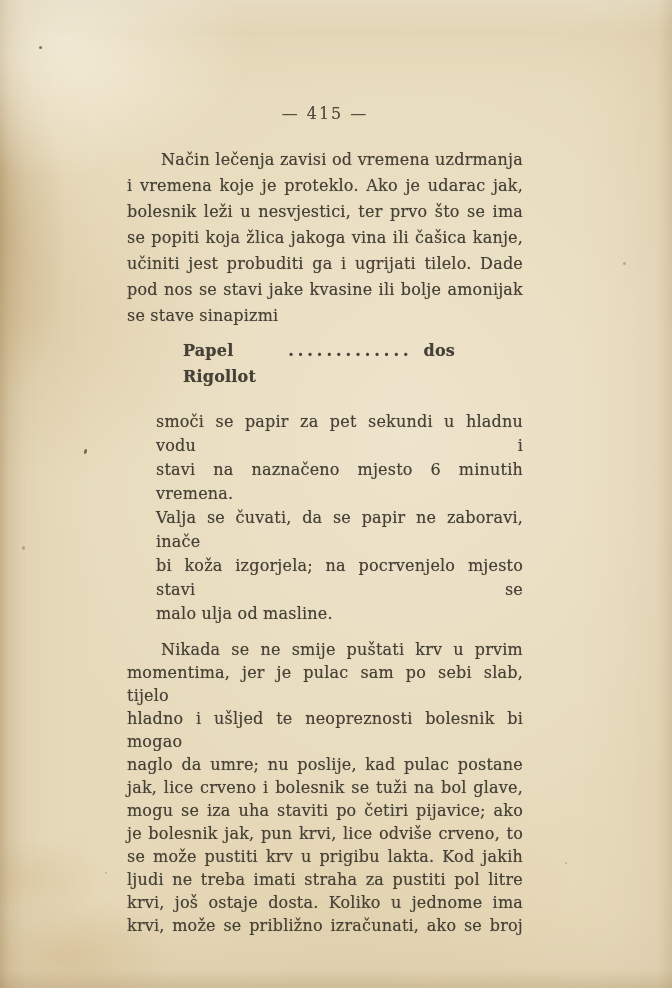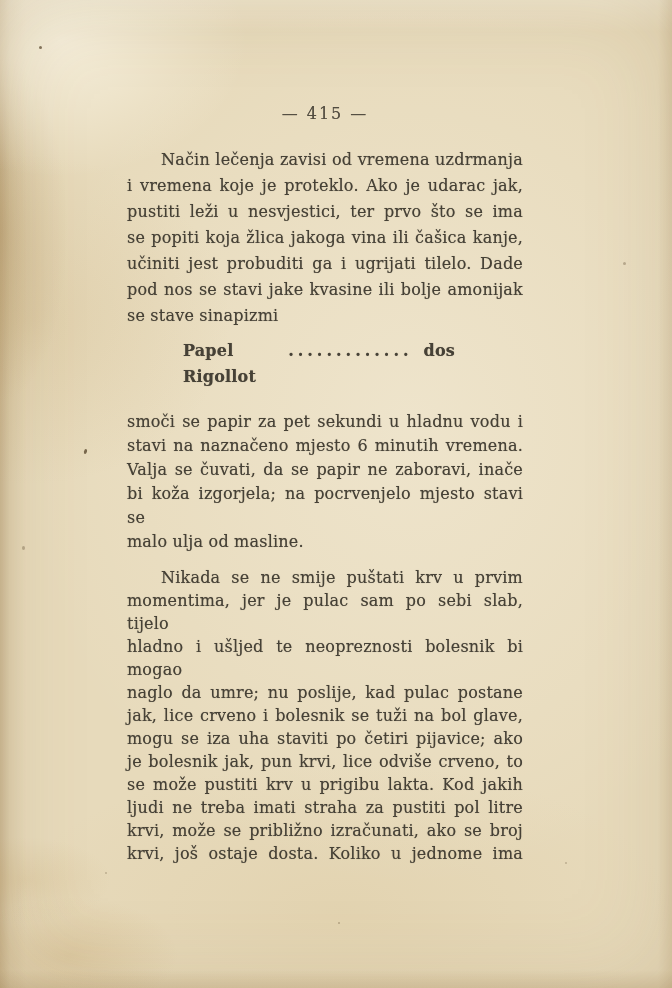--- a/index.html
+++ b/index.html
@@ -48,21 +48,21 @@
     color: #464136;
     text-shadow: 0 0 0.7px rgba(70,64,52,0.55);
     letter-spacing: 0.2px;
   }
   .line {
     text-align: justify;
     text-align-last: justify;
     line-height: 26px;
     white-space: normal;
   }
-  .para2 .line { line-height: 24px; }
+  .para2 .line { line-height: 24px; margin-left: 29px; }
   .para3 .line { line-height: 23px; }
   .line.last { text-align-last: left; }
   .line.indent { text-indent: 34px; }
   .recipe {
     display: flex;
     align-items: baseline;
     line-height: 26px;
     margin: 9px 0 20px 0;
     padding-left: 56px;
     padding-right: 68px;
@@ -100,21 +100,21 @@
   <div class="speck s6"></div>
   <div class="speck s7"></div>
 
   <div class="page-number">— 415 —</div>
 
   <div class="content">
 
     <div class="para para1">
       <div class="line indent">Način lečenja zavisi od vremena uzdrmanja</div>
       <div class="line">i vremena koje je proteklo. Ako je udarac jak,</div>
-      <div class="line">pustiti leži u nesvjestici, ter prvo što se ima</div>
+      <div class="line">bolesnik leži u nesvjestici, ter prvo što se ima</div>
       <div class="line">se popiti koja žlica jakoga vina ili čašica kanje,</div>
       <div class="line">učiniti jest probuditi ga i ugrijati tilelo. Dade</div>
       <div class="line">pod nos se stavi jake kvasine ili bolje amonijak</div>
       <div class="line last">se stave sinapizmi</div>
     </div>
 
     <div class="recipe">
       <span>Papel Rigollot</span>
       <span class="leader">................</span>
       <span>dos</span>
@@ -131,18 +131,18 @@
     <div class="para para3" style="margin-top:12px;">
       <div class="line indent">Nikada se ne smije puštati krv u prvim</div>
       <div class="line">momentima, jer je pulac sam po sebi slab, tijelo</div>
       <div class="line">hladno i ušljed te neopreznosti bolesnik bi mogao</div>
       <div class="line">naglo da umre; nu poslije, kad pulac postane</div>
       <div class="line">jak, lice crveno i bolesnik se tuži na bol glave,</div>
       <div class="line">mogu se iza uha staviti po četiri pijavice; ako</div>
       <div class="line">je bolesnik jak, pun krvi, lice odviše crveno, to</div>
       <div class="line">se može pustiti krv u prigibu lakta. Kod jakih</div>
       <div class="line">ljudi ne treba imati straha za pustiti pol litre</div>
+      <div class="line">krvi, još ostaje dosta. Koliko u jednome ima</div>
       <div class="line">krvi, može se približno izračunati, ako se broj</div>
-      <div class="line">krvi, još ostaje dosta. Koliko u jednome ima</div>
     </div>
 
   </div>
 </div>
 
 </body></html>

